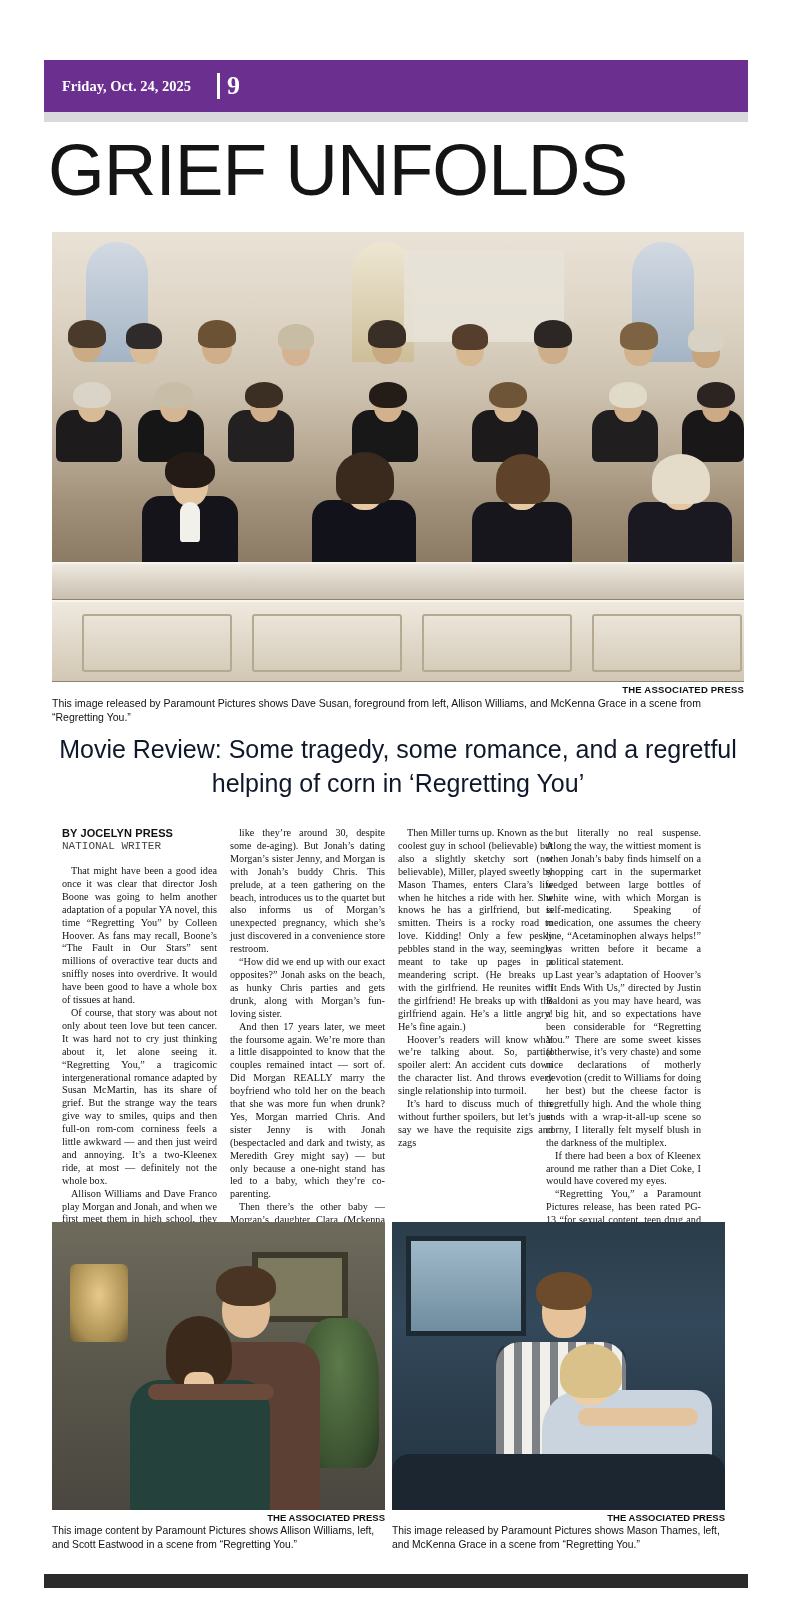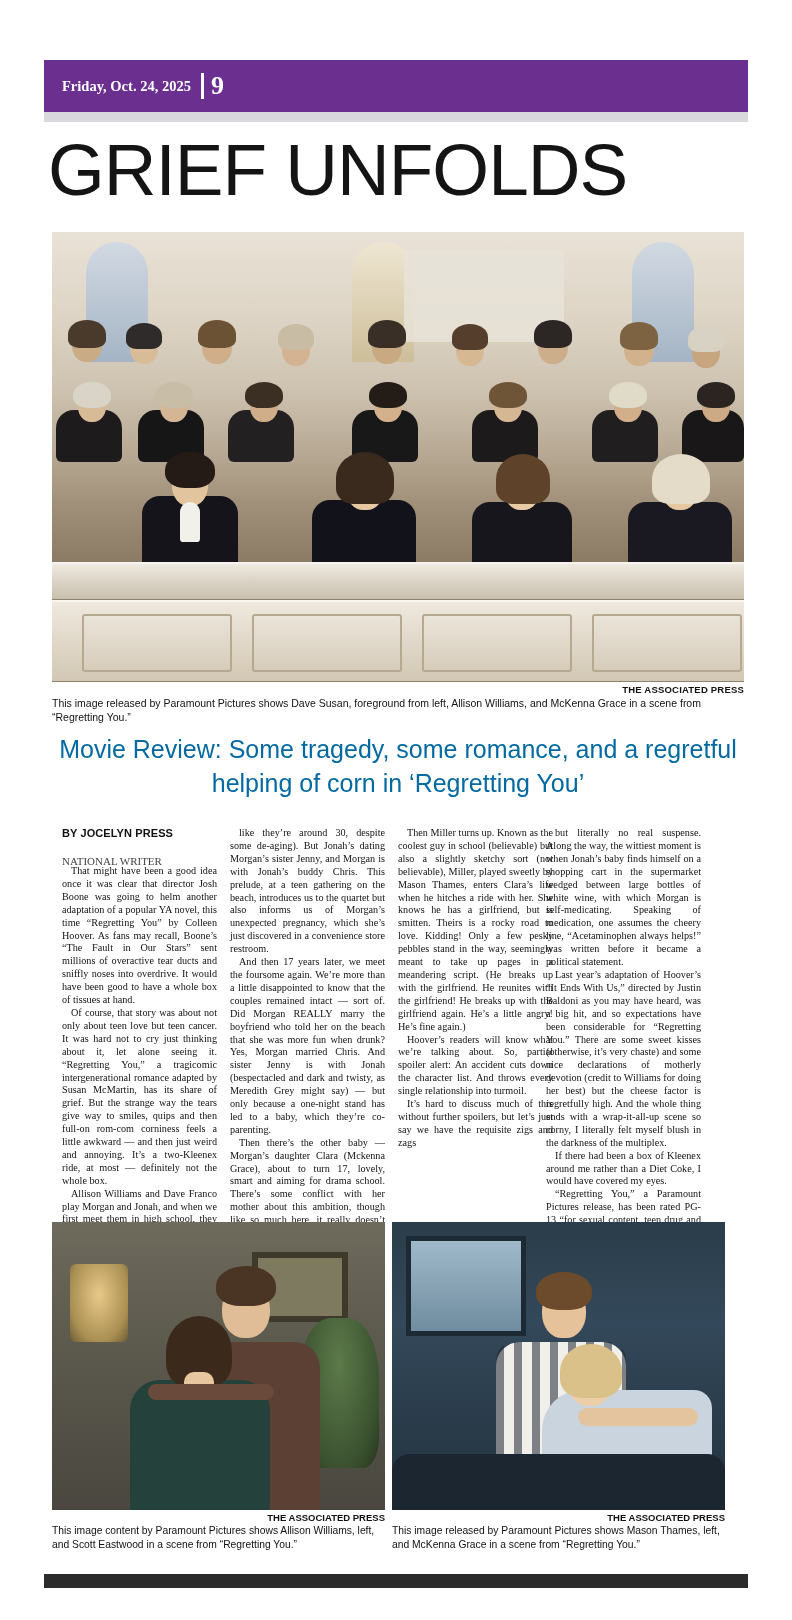--- a/index.html
+++ b/index.html
@@ -35,21 +35,21 @@
   }
   .plus-icon {
     position: relative;
     width: 26px; height: 26px;
   }
   .plus-icon:before, .plus-icon:after {
     content:""; position:absolute; background:#fff;
   }
   .plus-icon:before { left: 10px; top:0; width:7px; height:26px; }
   .plus-icon:after { top: 10px; left:0; height:7px; width:26px; }
-  .masthead-right { display:flex; align-items:center; gap:10px; }
+  .masthead-right { display:flex; align-items:center; gap:26px; }
   .masthead-date {
     color:#fff;
     font-family:"Liberation Serif", serif;
     font-weight:bold;
     font-size:14.5px;
   }
   .masthead-pagenum {
     color:#fff;
     font-family:"Liberation Serif", serif;
     font-weight:bold;
@@ -111,41 +111,41 @@
   
   .deck {
     position:absolute;
     left:52px; top:733px;
     width:692px;
     text-align:center;
     font-family:"Liberation Sans", sans-serif;
     font-weight:300;
     font-size:25px;
     line-height:1.35;
-    color:#0369a1;
+    color:#0f172a;
   }
 
   
   .byline {
     position:absolute;
     left:62px; top:827px;
     width:150px;
   }
   .byline-name {
     font-family:"Liberation Sans", sans-serif;
     font-weight:bold;
     font-size:11px;
     color:#111;
     letter-spacing:0.1px;
   }
   .byline-role {
-    font-family:Liberation Serif, serif;
+    font-family:Liberation Mono, monospace;
     font-size:11px;
     color:#444;
-    margin-top:16px;
+    margin-top:1px;
   }
 
   
   .columns {
     position:absolute;
     left:62px; top:827px;
     width:680px;
     height:385px;
   }
   .col {
@@ -387,20 +387,21 @@
 </div>
 
 <div class="columns">
   <div class="col c1">
     <p>That might have been a good idea once it was clear that director Josh Boone was going to helm another adaptation of a popular YA novel, this time “Regretting You” by Colleen Hoover. As fans may recall, Boone’s “The Fault in Our Stars” sent millions of overactive tear ducts and sniffly noses into overdrive. It would have been good to have a whole box of tissues at hand.</p>
     <p>Of course, that story was about not only about teen love but teen cancer. It was hard not to cry just thinking about it, let alone seeing it. “Regretting You,” a tragicomic intergenerational romance adapted by Susan McMartin, has its share of grief. But the strange way the tears give way to smiles, quips and then full-on rom-com corniness feels a little awkward — and then just weird and annoying. It’s a two-Kleenex ride, at most — definitely not the whole box.</p>
     <p>Allison Williams and Dave Franco play Morgan and Jonah, and when we first meet them in high school, they have definite chemistry (they also look</p>
   </div>
   <div class="col c2">
     <p>like they’re around 30, despite some de-aging). But Jonah’s dating Morgan’s sister Jenny, and Morgan is with Jonah’s buddy Chris. This prelude, at a teen gathering on the beach, introduces us to the quartet but also informs us of Morgan’s unexpected pregnancy, which she’s just discovered in a convenience store restroom.</p>
+    <p>“How did we end up with our exact opposites?” Jonah asks on the beach, as hunky Chris parties and gets drunk, along with Morgan’s fun-loving sister.</p>
     <p>And then 17 years later, we meet the foursome again. We’re more than a little disappointed to know that the couples remained intact — sort of. Did Morgan REALLY marry the boyfriend who told her on the beach that she was more fun when drunk? Yes, Morgan married Chris. And sister Jenny is with Jonah (bespectacled and dark and twisty, as Meredith Grey might say) — but only because a one-night stand has led to a baby, which they’re co-parenting.</p>
     <p>Then there’s the other baby — Morgan’s daughter Clara (Mckenna Grace), about to turn 17, lovely, smart and aiming for drama school. There’s some conflict with her mother about this ambition, though like so much here, it really doesn’t ring true</p>
   </div>
   <div class="col c3">
     <p>Then Miller turns up. Known as the coolest guy in school (believable) but also a slightly sketchy sort (not believable), Miller, played sweetly by Mason Thames, enters Clara’s life when he hitches a ride with her. She knows he has a girlfriend, but is smitten. Theirs is a rocky road to love. Kidding! Only a few pesky pebbles stand in the way, seemingly meant to take up pages in a meandering script. (He breaks up with the girlfriend. He reunites with the girlfriend! He breaks up with the girlfriend again. He’s a little angry! He’s fine again.)</p>
     <p>Hoover’s readers will know what we’re talking about. So, partial spoiler alert: An accident cuts down the character list. And throws every single relationship into turmoil.</p>
     <p>It’s hard to discuss much of this without further spoilers, but let’s just say we have the requisite zigs and zags</p>
   </div>
   <div class="col c4">
     <p>but literally no real suspense. Along the way, the wittiest moment is when Jonah’s baby finds himself on a shopping cart in the supermarket wedged between large bottles of white wine, with which Morgan is self-medicating. Speaking of medication, one assumes the cheery line, “Acetaminophen always helps!” was written before it became a political statement.</p>

